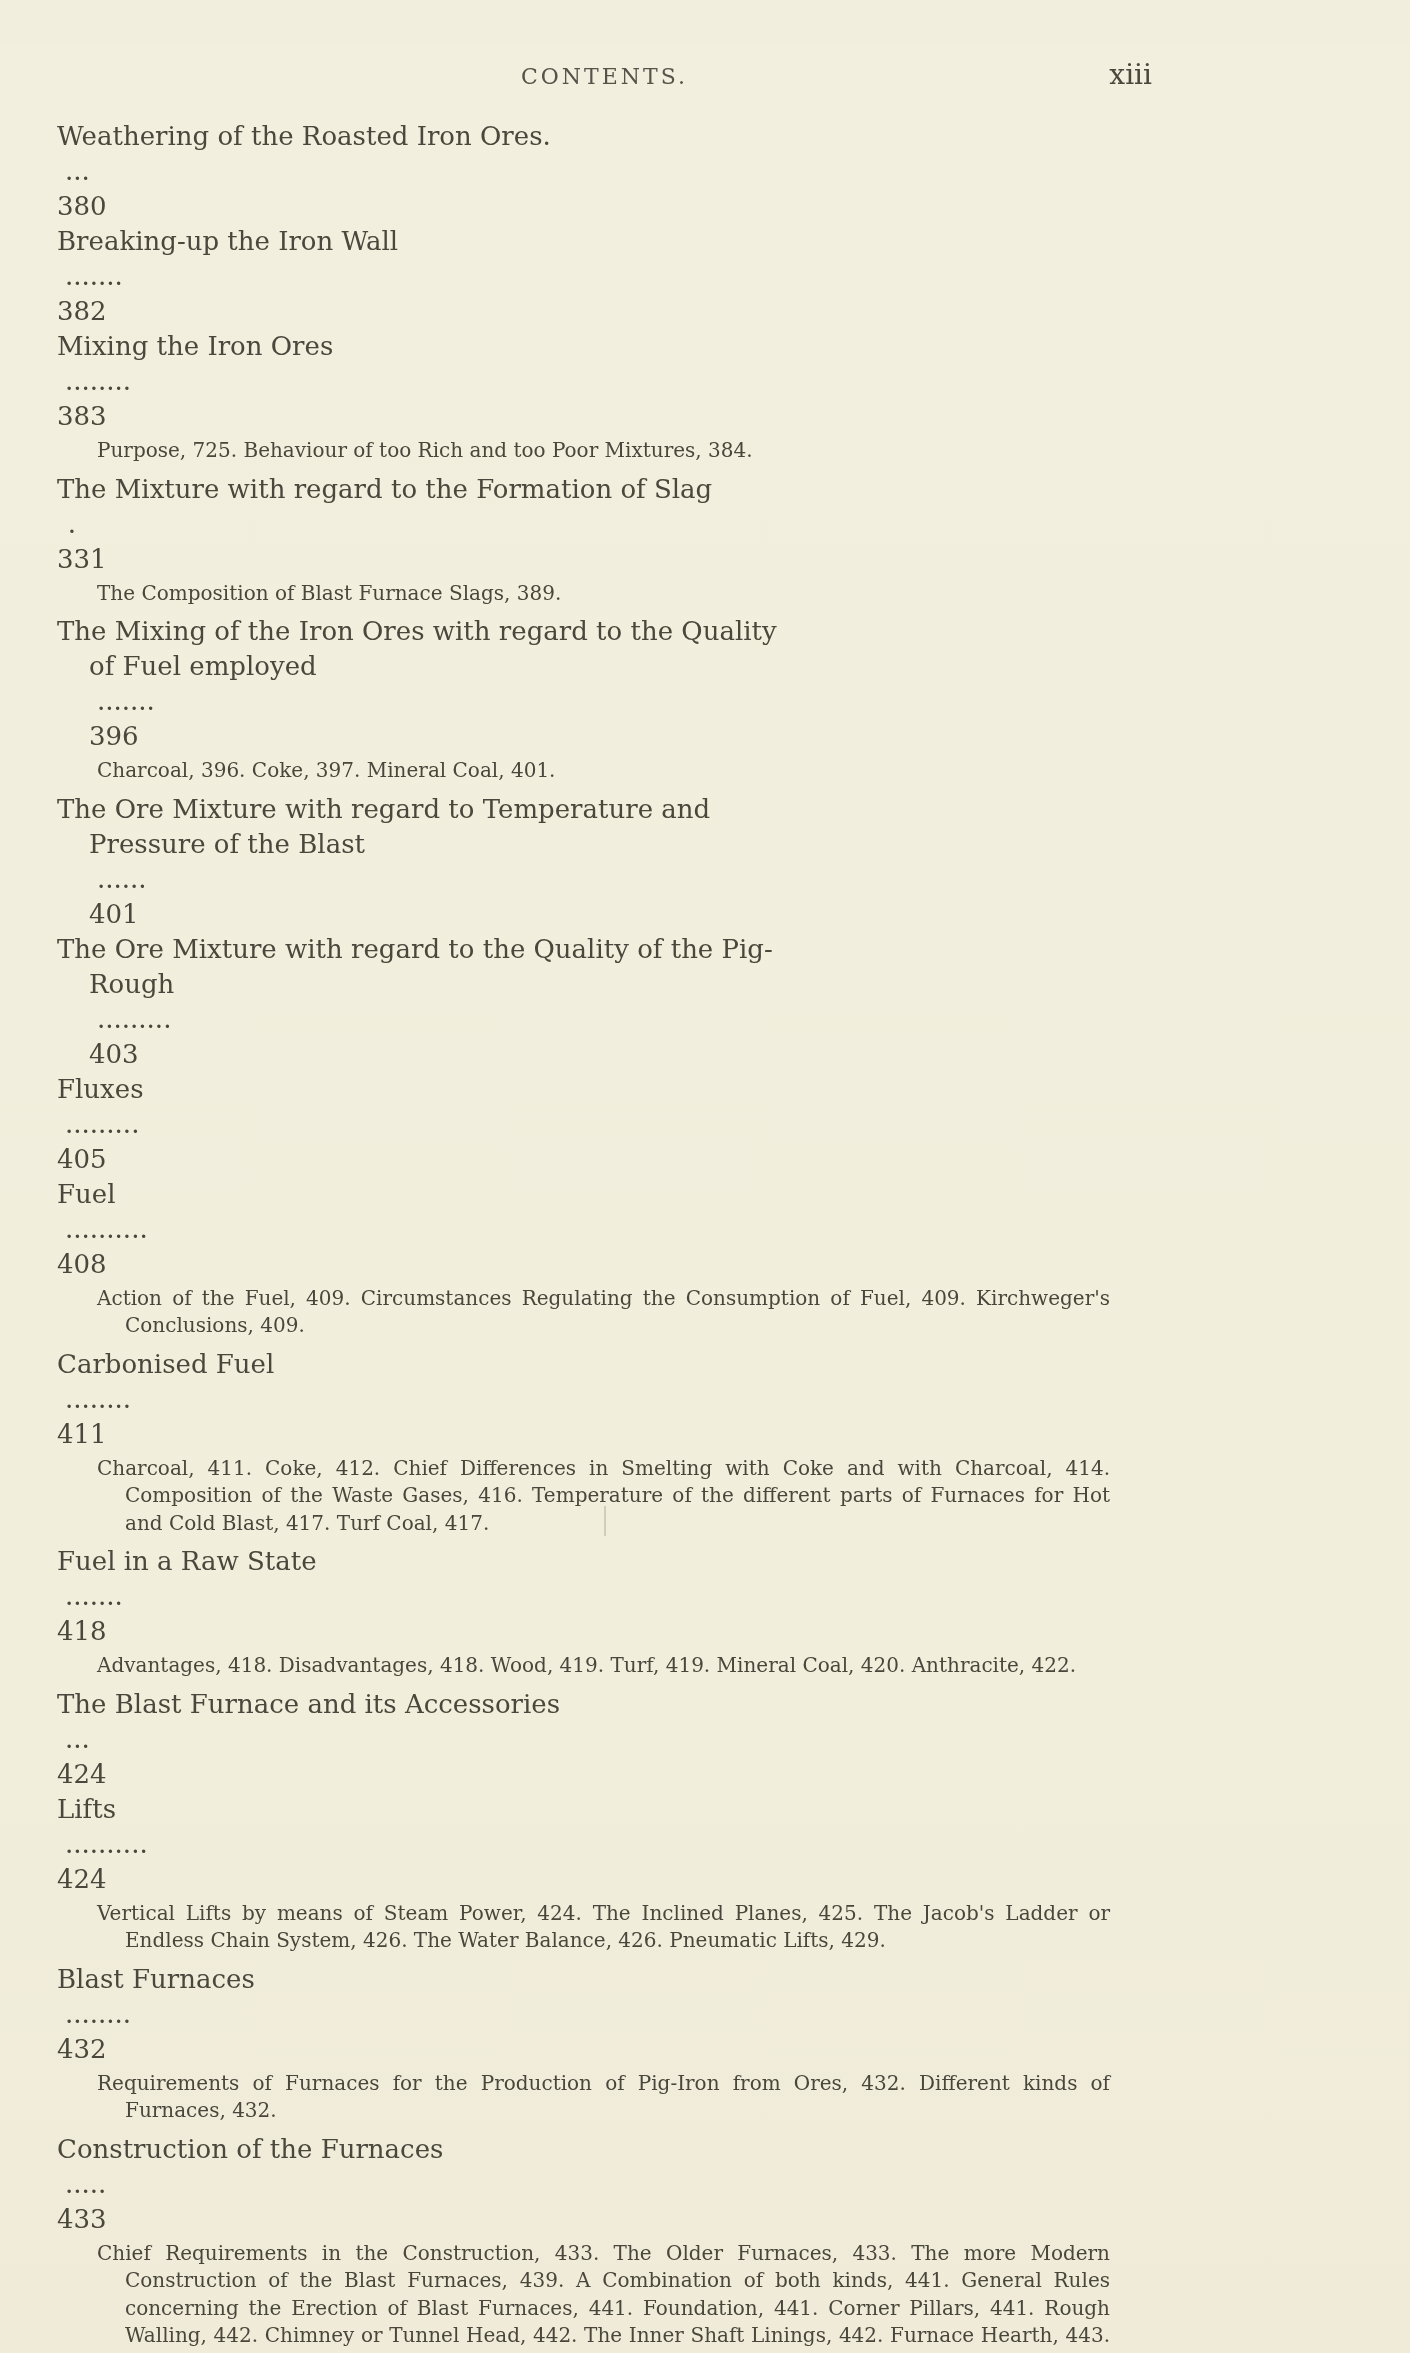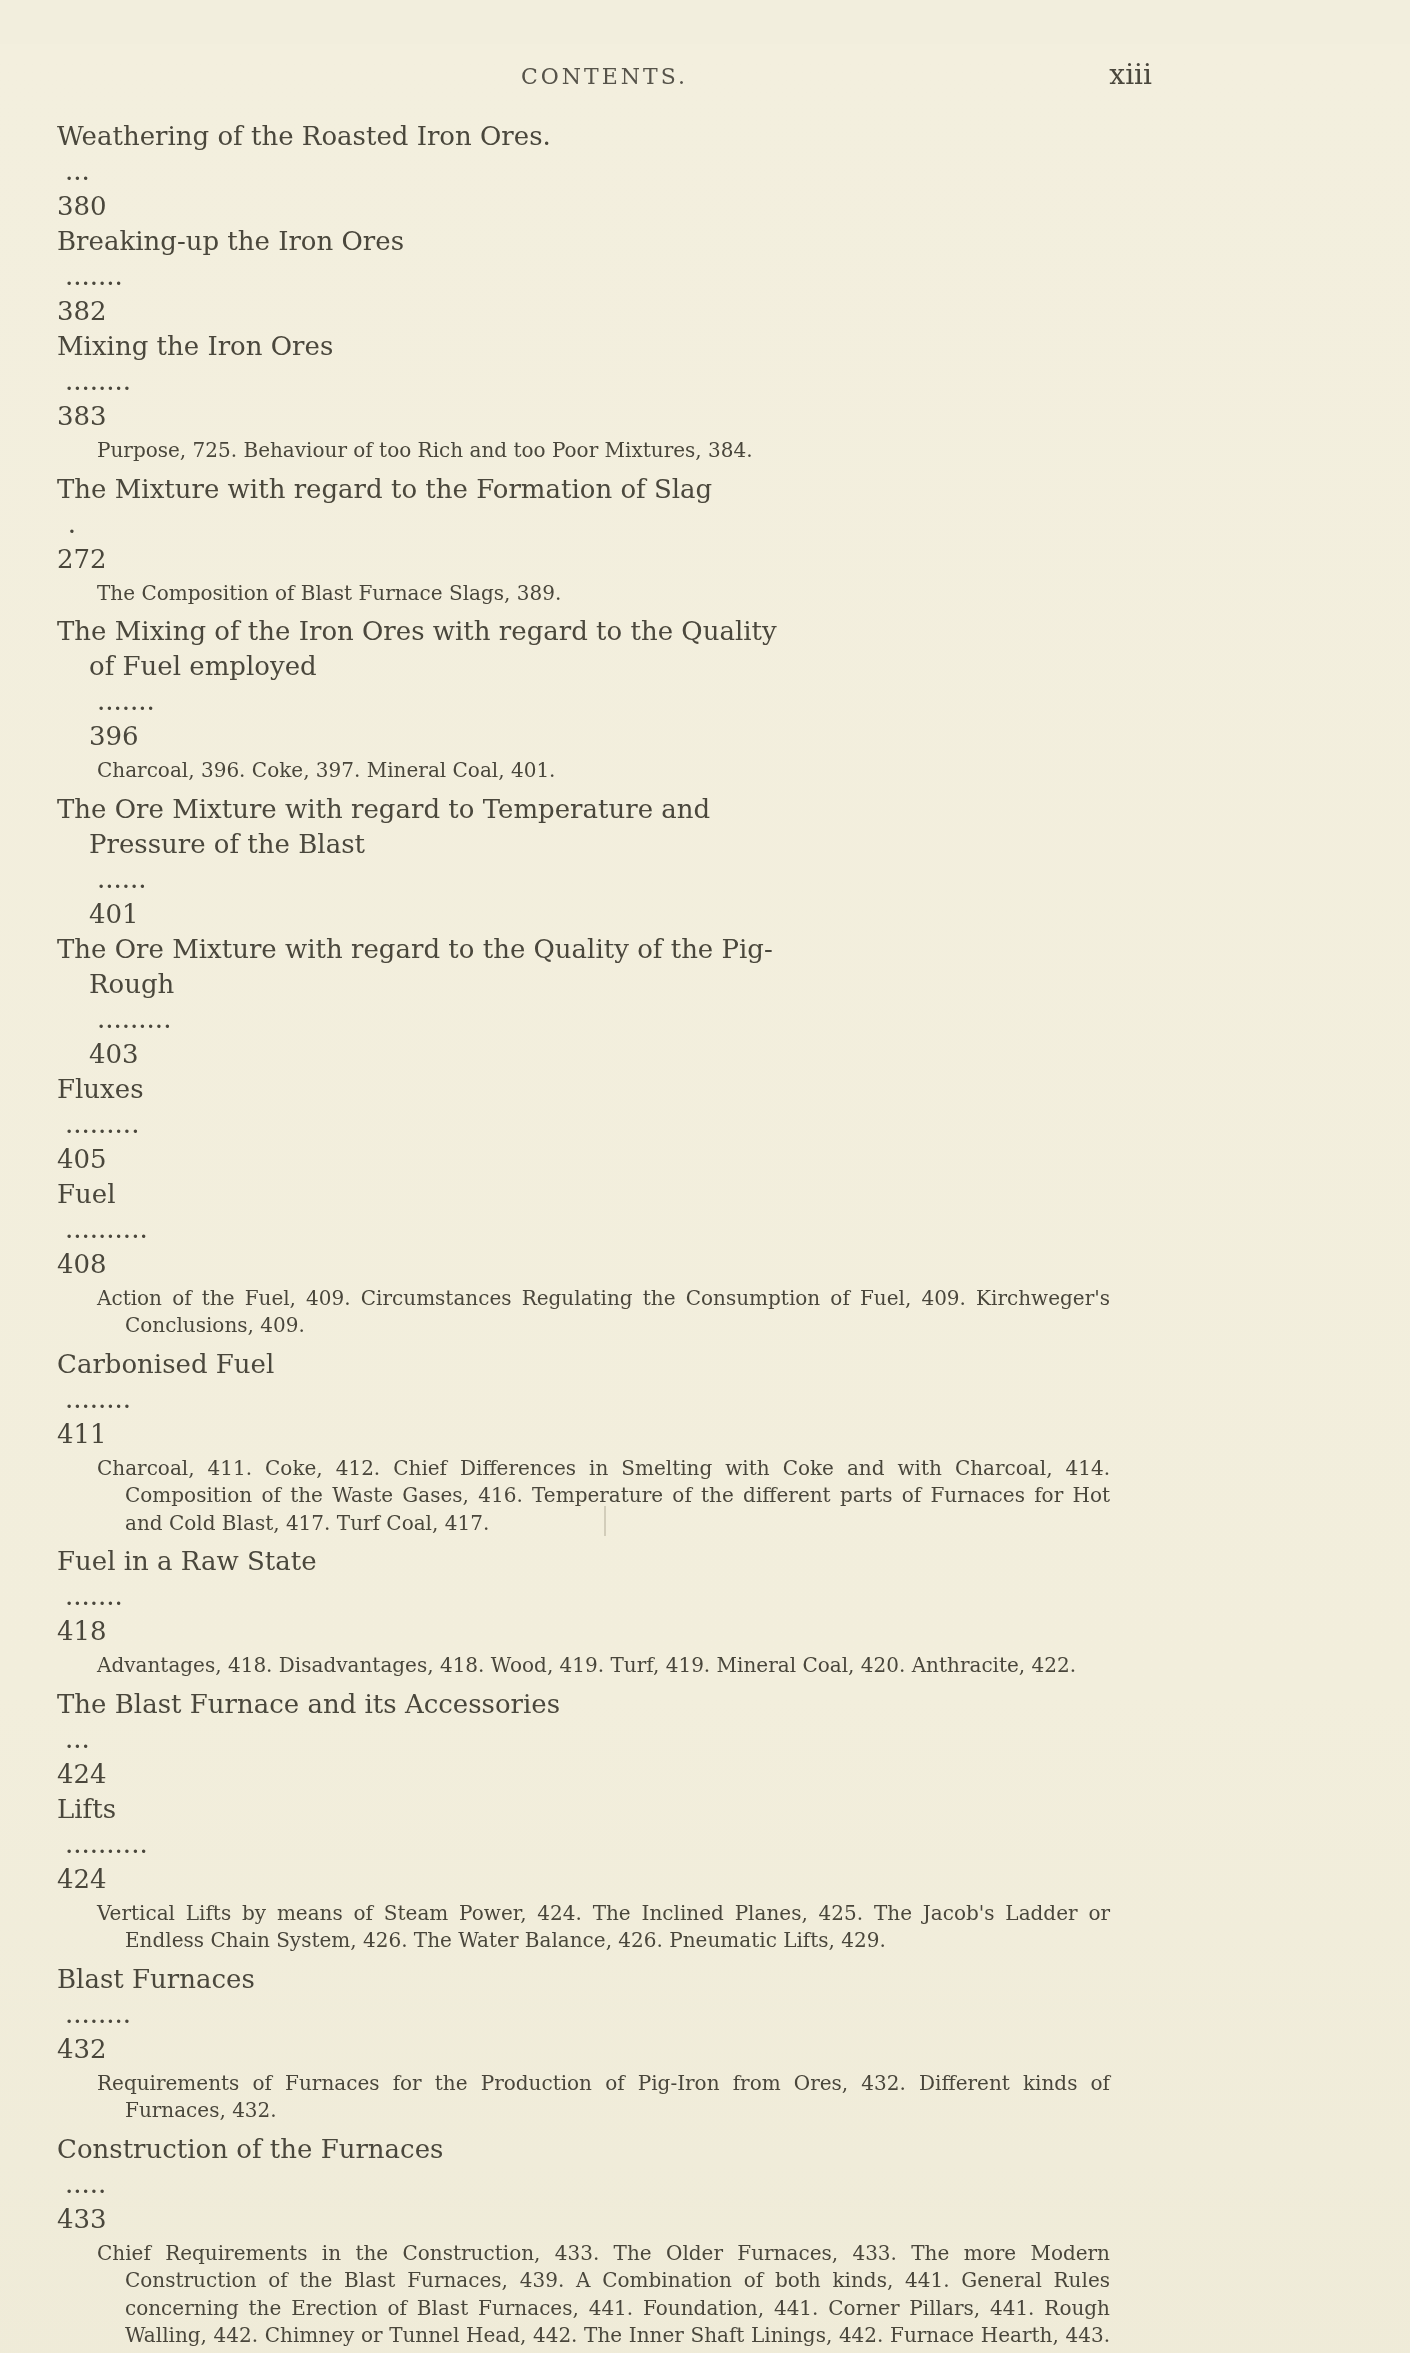--- a/index.html
+++ b/index.html
@@ -116,21 +116,21 @@
               <span>.</span>
             </span>
       <span class="entry-page">380</span>
     </div>
 
   </div>
 
   <div class="entry">
 
     <div class="entry-main">
-      <span class="entry-title">Breaking-up the Iron Ores</span>
+      <span class="entry-title">Breaking-up the Iron Wall</span>
       <span class="leader">
               <span>.</span>
               <span>.</span>
               <span>.</span>
               <span>.</span>
               <span>.</span>
               <span>.</span>
               <span>.</span>
             </span>
       <span class="entry-page">382</span>
@@ -157,21 +157,21 @@
     <div class="entry-sub">Purpose, 725. Behaviour of too Rich and too Poor Mixtures, 384.</div>
   </div>
 
   <div class="entry">
 
     <div class="entry-main">
       <span class="entry-title">The Mixture with regard to the Formation of Slag</span>
       <span class="leader">
               <span>.</span>
             </span>
-      <span class="entry-page">272</span>
+      <span class="entry-page">331</span>
     </div>
     <div class="entry-sub">The Composition of Blast Furnace Slags, 389.</div>
   </div>
 
   <div class="entry">
     <div class="entry-pre">The Mixing of the Iron Ores with regard to the Quality</div>
     <div class="entry-main cont">
       <span class="entry-title">of Fuel employed</span>
       <span class="leader">
               <span>.</span>

